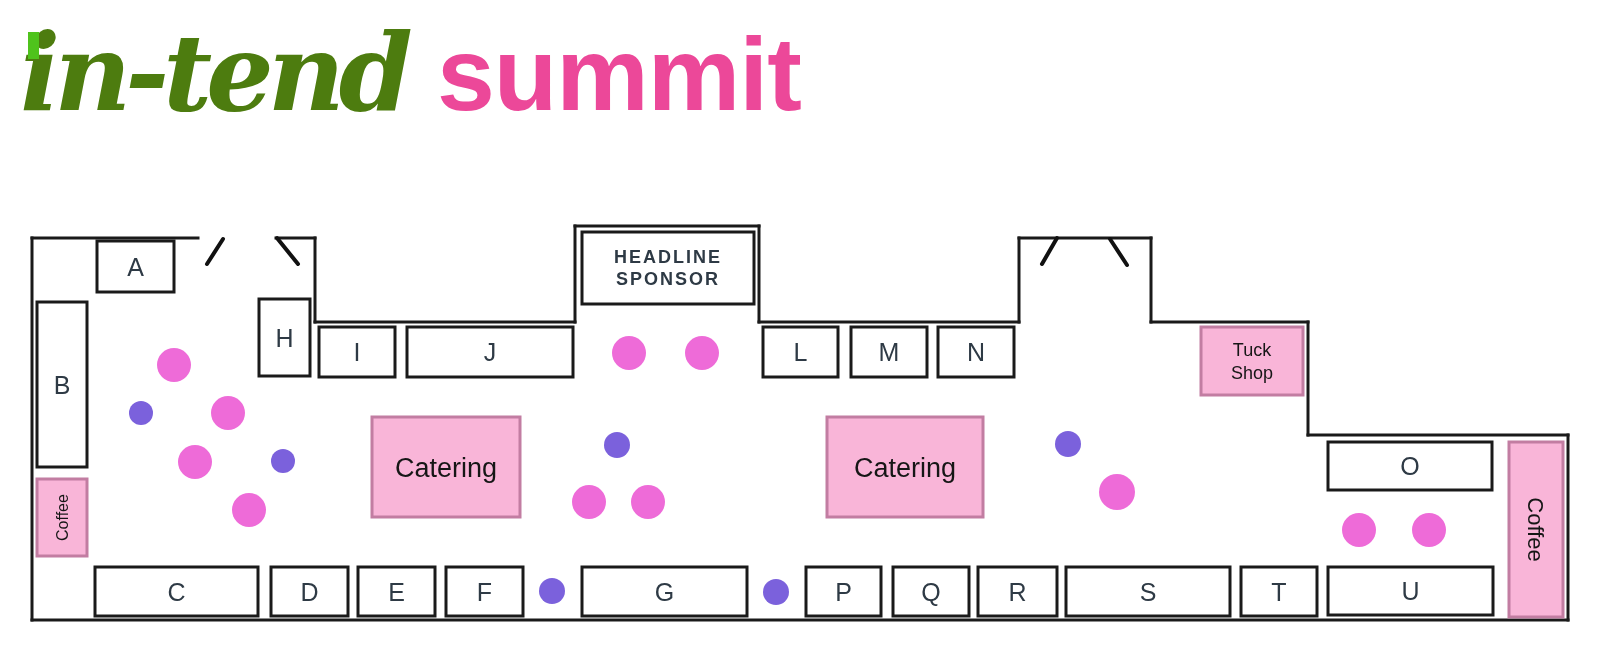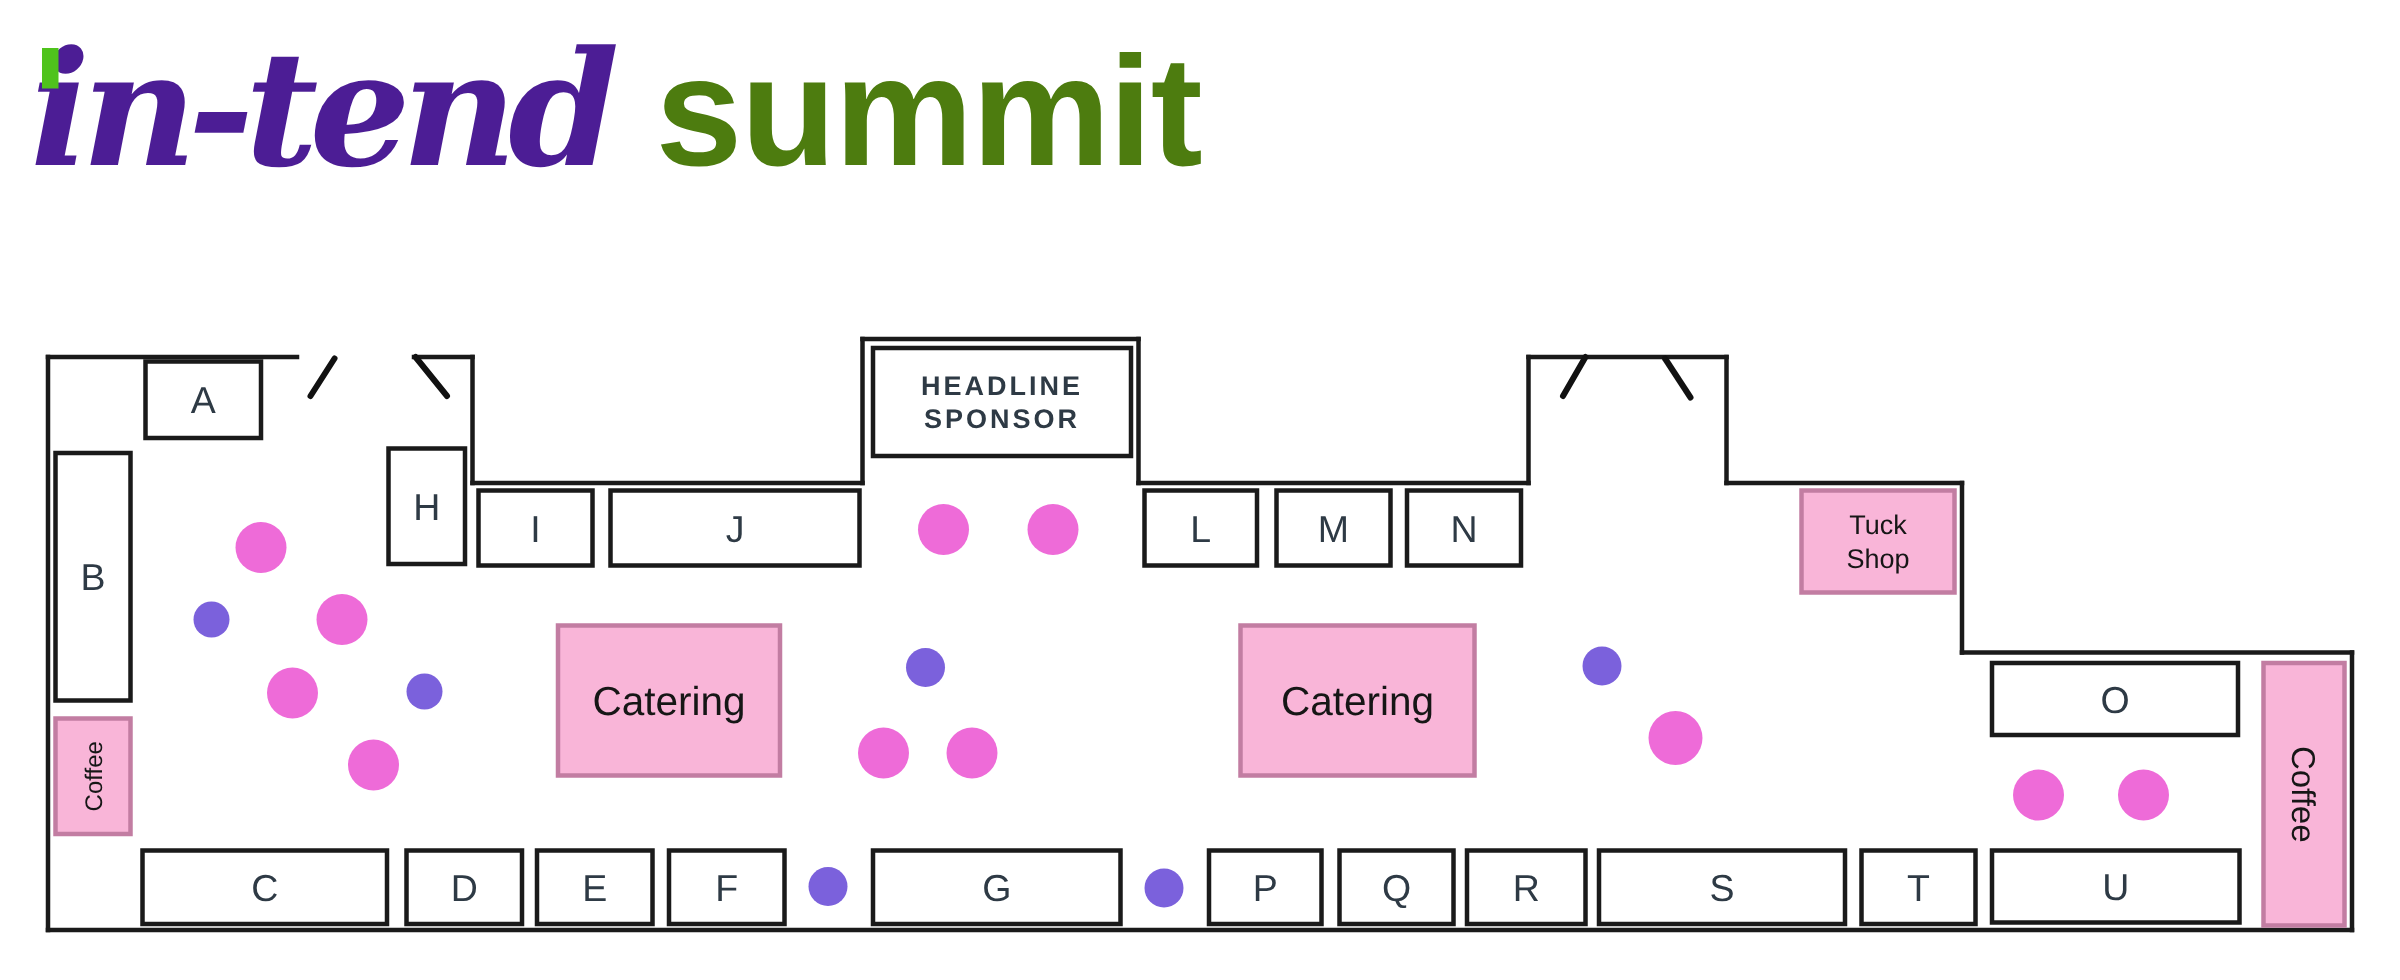--- a/index.html
+++ b/index.html
@@ -23,21 +23,21 @@
   .sponsor-label{font-family:"Liberation Sans",sans-serif;font-size:18px;font-weight:700;letter-spacing:2px;}
   .area-rect{stroke-width:3px;}
   .area-label{font-family:"Liberation Sans",sans-serif;}
 </style>
 </head>
 <body>
 
 <div class="stage">
 
   <div class="logo">
-    <span class="accent" style="background: rgb(79, 195, 28);"></span><span class="brand" style="color: #4c1d95;">in-tend</span><span class="suffix" style="color: #4d7c0f;">summit</span>
+    <span class="accent" style="background: rgb(79, 195, 28);"></span><span class="brand" style="color: #4d7c0f;">in-tend</span><span class="suffix" style="color: #ec4899;">summit</span>
   </div>
 
   <svg class="plan" width="1600" height="653" viewBox="0 0 1600 653" xmlns="http://www.w3.org/2000/svg">
       <line x1="32" y1="238" x2="198" y2="238" class="wall" stroke="#1a1a1a"></line>
       <line x1="276" y1="238" x2="315" y2="238" class="wall" stroke="#1a1a1a"></line>
       <line x1="315" y1="238" x2="315" y2="322" class="wall" stroke="#1a1a1a"></line>
       <line x1="315" y1="322" x2="575" y2="322" class="wall" stroke="#1a1a1a"></line>
       <line x1="575" y1="322" x2="575" y2="226" class="wall" stroke="#1a1a1a"></line>
       <line x1="575" y1="226" x2="759" y2="226" class="wall" stroke="#1a1a1a"></line>
       <line x1="759" y1="226" x2="759" y2="322" class="wall" stroke="#1a1a1a"></line>

